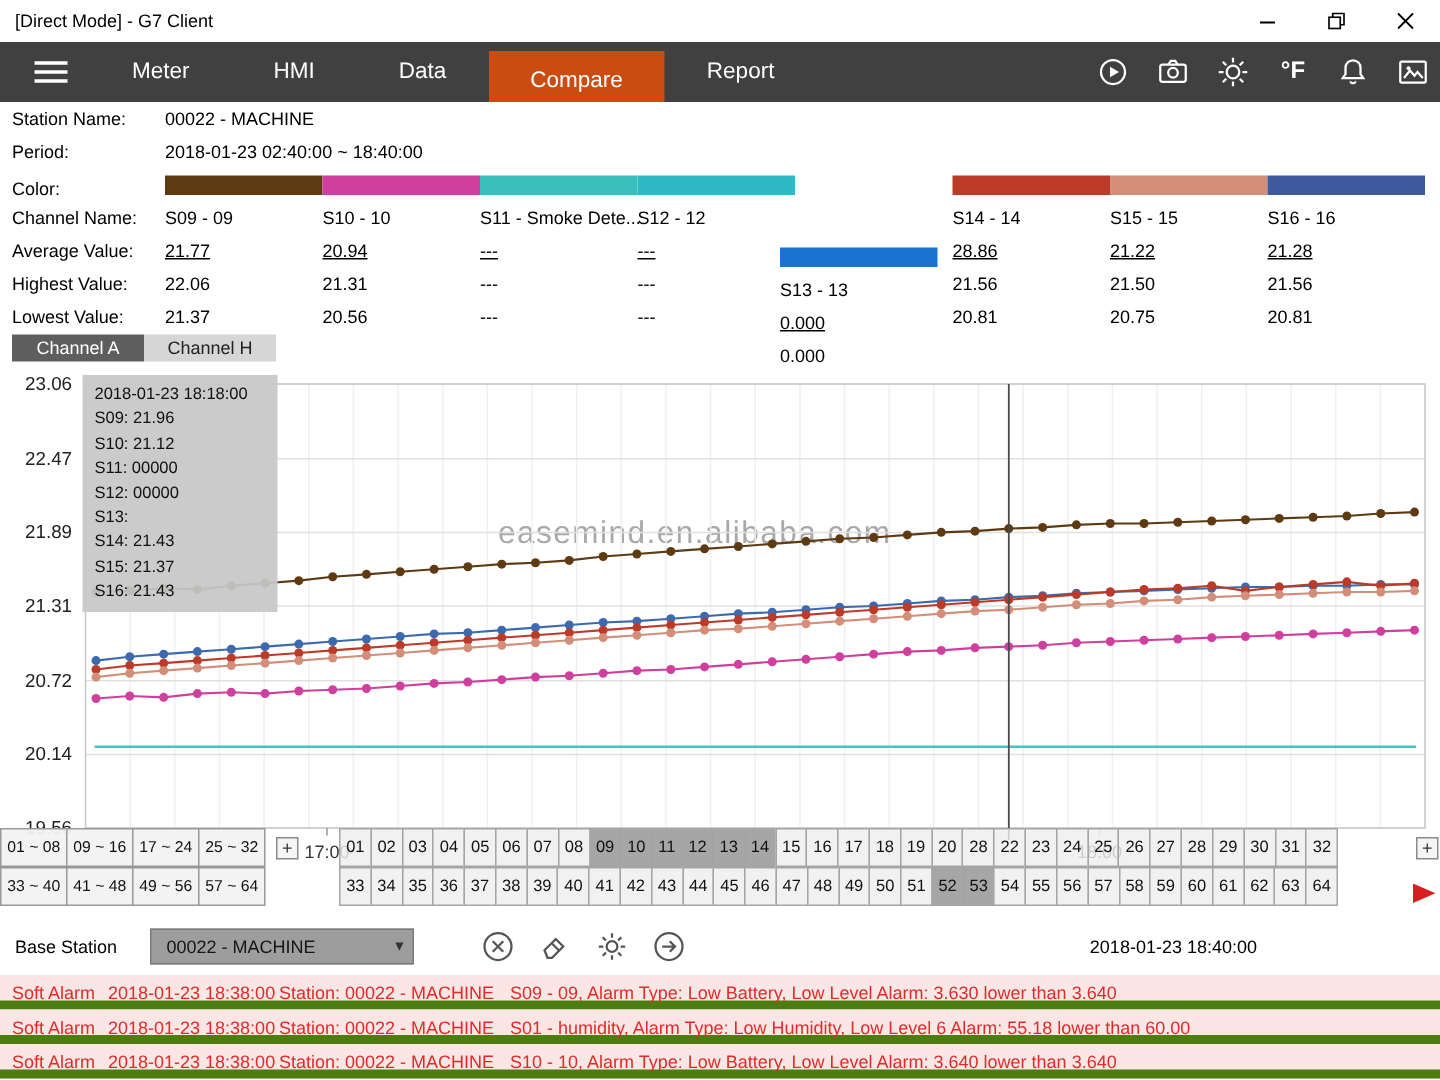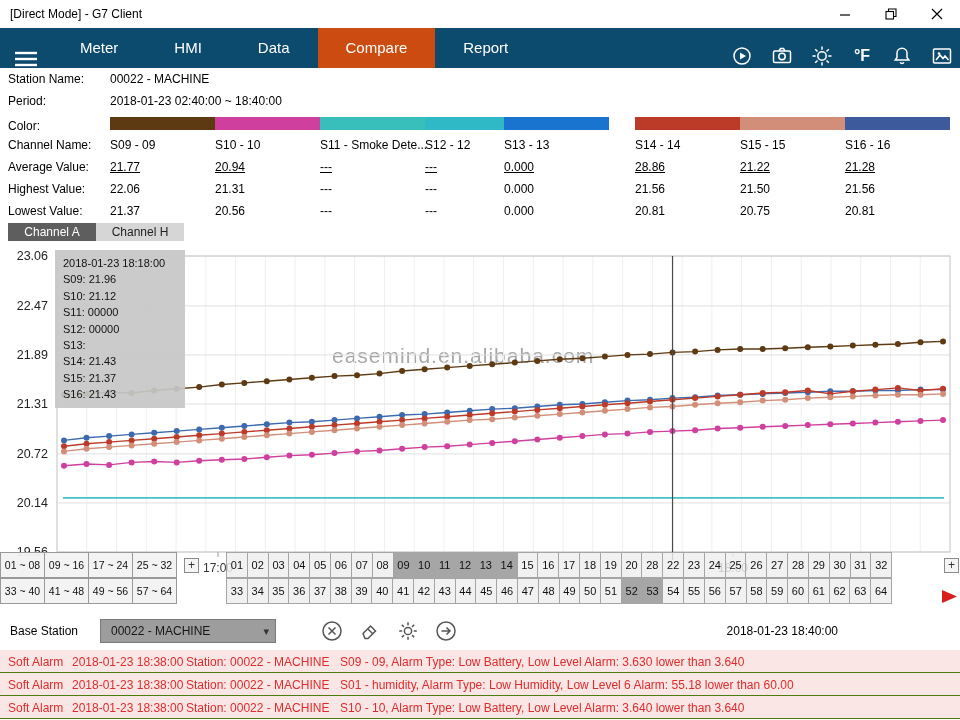--- a/index.html
+++ b/index.html
@@ -7,21 +7,21 @@
   body { font-family:"Liberation Sans", sans-serif; background:#fff; }
   .app { position:relative; width:960px; height:720px; background:#fff; overflow:hidden; }
 
   
   .titlebar { position:absolute; top:0; left:0; width:960px; height:28px; background:#fff; }
   .title { position:absolute; left:10px; top:7px; font-size:12px; color:#000; }
   .win-btns { position:absolute; right:0; top:0; display:flex; }
   .win-btn { width:46px; height:28px; display:flex; align-items:center; justify-content:center; cursor:pointer; }
 
   
-  .navbar { position:absolute; top:28px; left:0; width:960px; height:40px; background:#0c4a6e; display:flex; align-items:flex-end; }
+  .navbar { position:absolute; top:28px; left:0; width:960px; height:40px; background:#404040; display:flex; align-items:center;padding-left:8px; }
   .burger { width:52px; display:flex; align-items:center; justify-content:center; cursor:pointer; }
   .nav-item { padding:0 28px; line-height:40px; color:#fff; font-size:15px; cursor:pointer; }
   .nav-item.active { background:#CC4B10;margin-top:12px; }
   .nav-icons { margin-left:auto; margin-right:6px; display:flex; align-items:center; gap:16px; }
   .nav-ic { width:24px; height:24px; display:flex; align-items:center; justify-content:center; cursor:pointer; }
   .temp-unit { color:#fff; font-size:16px; font-weight:bold; }
 
   
   .summary { position:absolute; top:68px; left:0; width:960px; height:154px; background:#fff; font-size:12px; color:#000; }
   .slabel { position:absolute; left:8px; white-space:nowrap; }
@@ -61,21 +61,21 @@
   
   .footer { position:absolute; top:612px; left:0; width:848px; height:38px; background:#fff; }
   .bs-label { position:absolute; left:10px; top:12px; font-size:12px; color:#000; }
   .bs-select { position:absolute; left:100px; top:7px; width:176px; height:24px; background:#9D9D9D; border:1px solid #7a7a7a;
                font-size:12px; color:#161616; line-height:22px; padding-left:10px; cursor:pointer; }
   .bs-select .chev { position:absolute; right:6px; top:0; line-height:22px; color:#333; font-size:11px; }
   .f-ic { position:absolute; top:7px; width:24px; height:24px; cursor:pointer; }
   .f-time { position:absolute; right:10px; top:12px; font-size:12px; color:#000; }
 
   
-  .alarm-row { position:absolute; left:0; width:960px; height:23px; background:#FBE6E6; border-bottom:1px solid #4d7c0f;
+  .alarm-row { position:absolute; left:0; width:960px; height:23px; background:#FBE6E6; border-bottom:6px solid #4d7c0f;
                font-size:12px; color:#E02B2B; cursor:default; }
   .alarm-row span { position:absolute; top:5px; white-space:nowrap; }
   .a-type { left:8px; } .a-time { left:72px; } .a-station { left:186px; } .a-msg { left:340px; }
 </style>
 </head>
 <body>
 
 <div class="app">
 
   <div class="titlebar">
@@ -184,21 +184,21 @@
           <div class="cv high">---</div>
           <div class="cv low">---</div>
         </div>
         <div class="chan-col" style="left: 425px;">
           <div class="swatch" style="background:#2FB9C6"></div>
           <div class="cv name">S12 - 12</div>
           <div class="cv avg">---</div>
           <div class="cv high">---</div>
           <div class="cv low">---</div>
         </div>
-        <div class="chan-col" style="left: 504px;">
+        <div class="chan-col" style="left: 520px; margin-top: 48px;">
           <div class="swatch" style="background:#1874CE"></div>
           <div class="cv name">S13 - 13</div>
           <div class="cv avg">0.000</div>
           <div class="cv high">0.000</div>
           <div class="cv low">0.000</div>
         </div>
         <div class="chan-col" style="left: 635px;">
           <div class="swatch" style="background:#BC3A28"></div>
           <div class="cv name">S14 - 14</div>
           <div class="cv avg">28.86</div>

